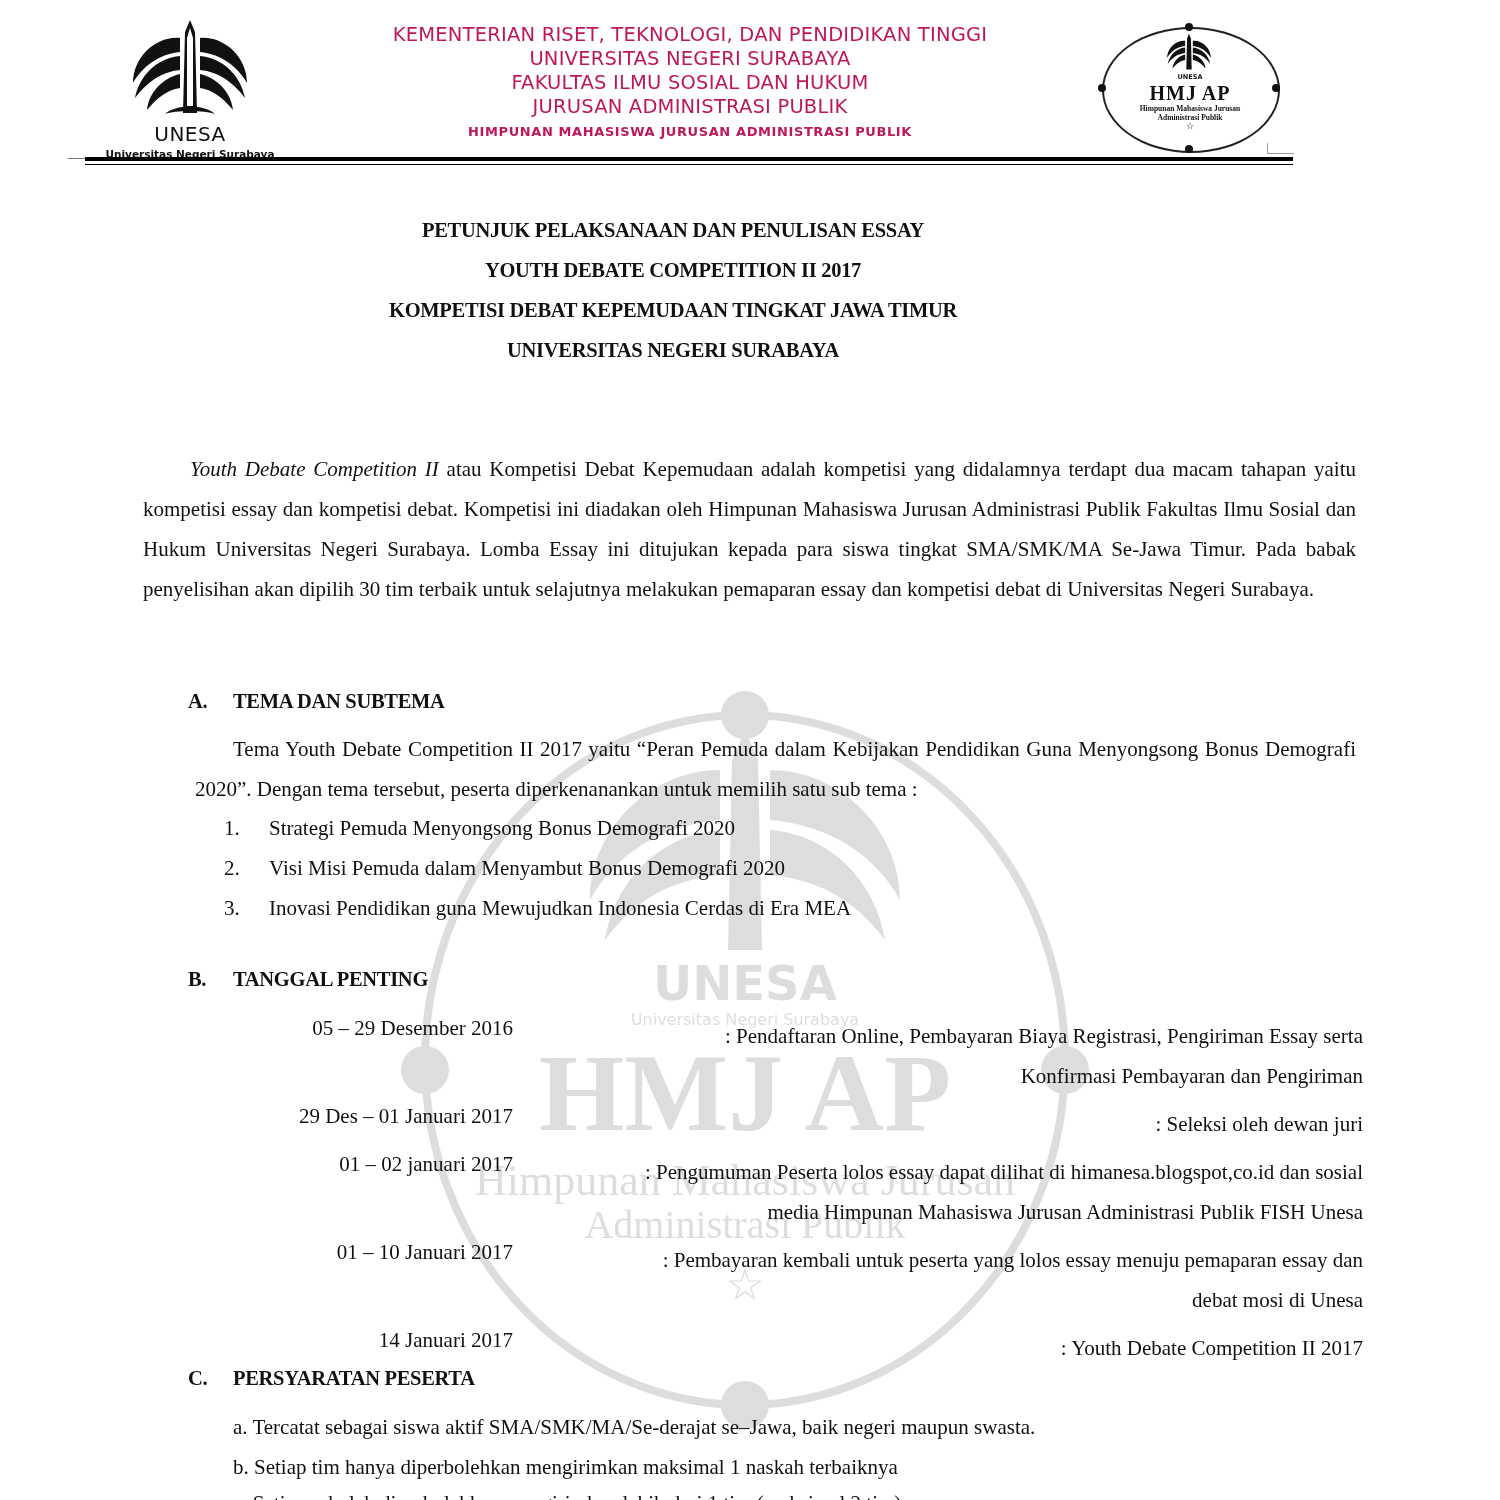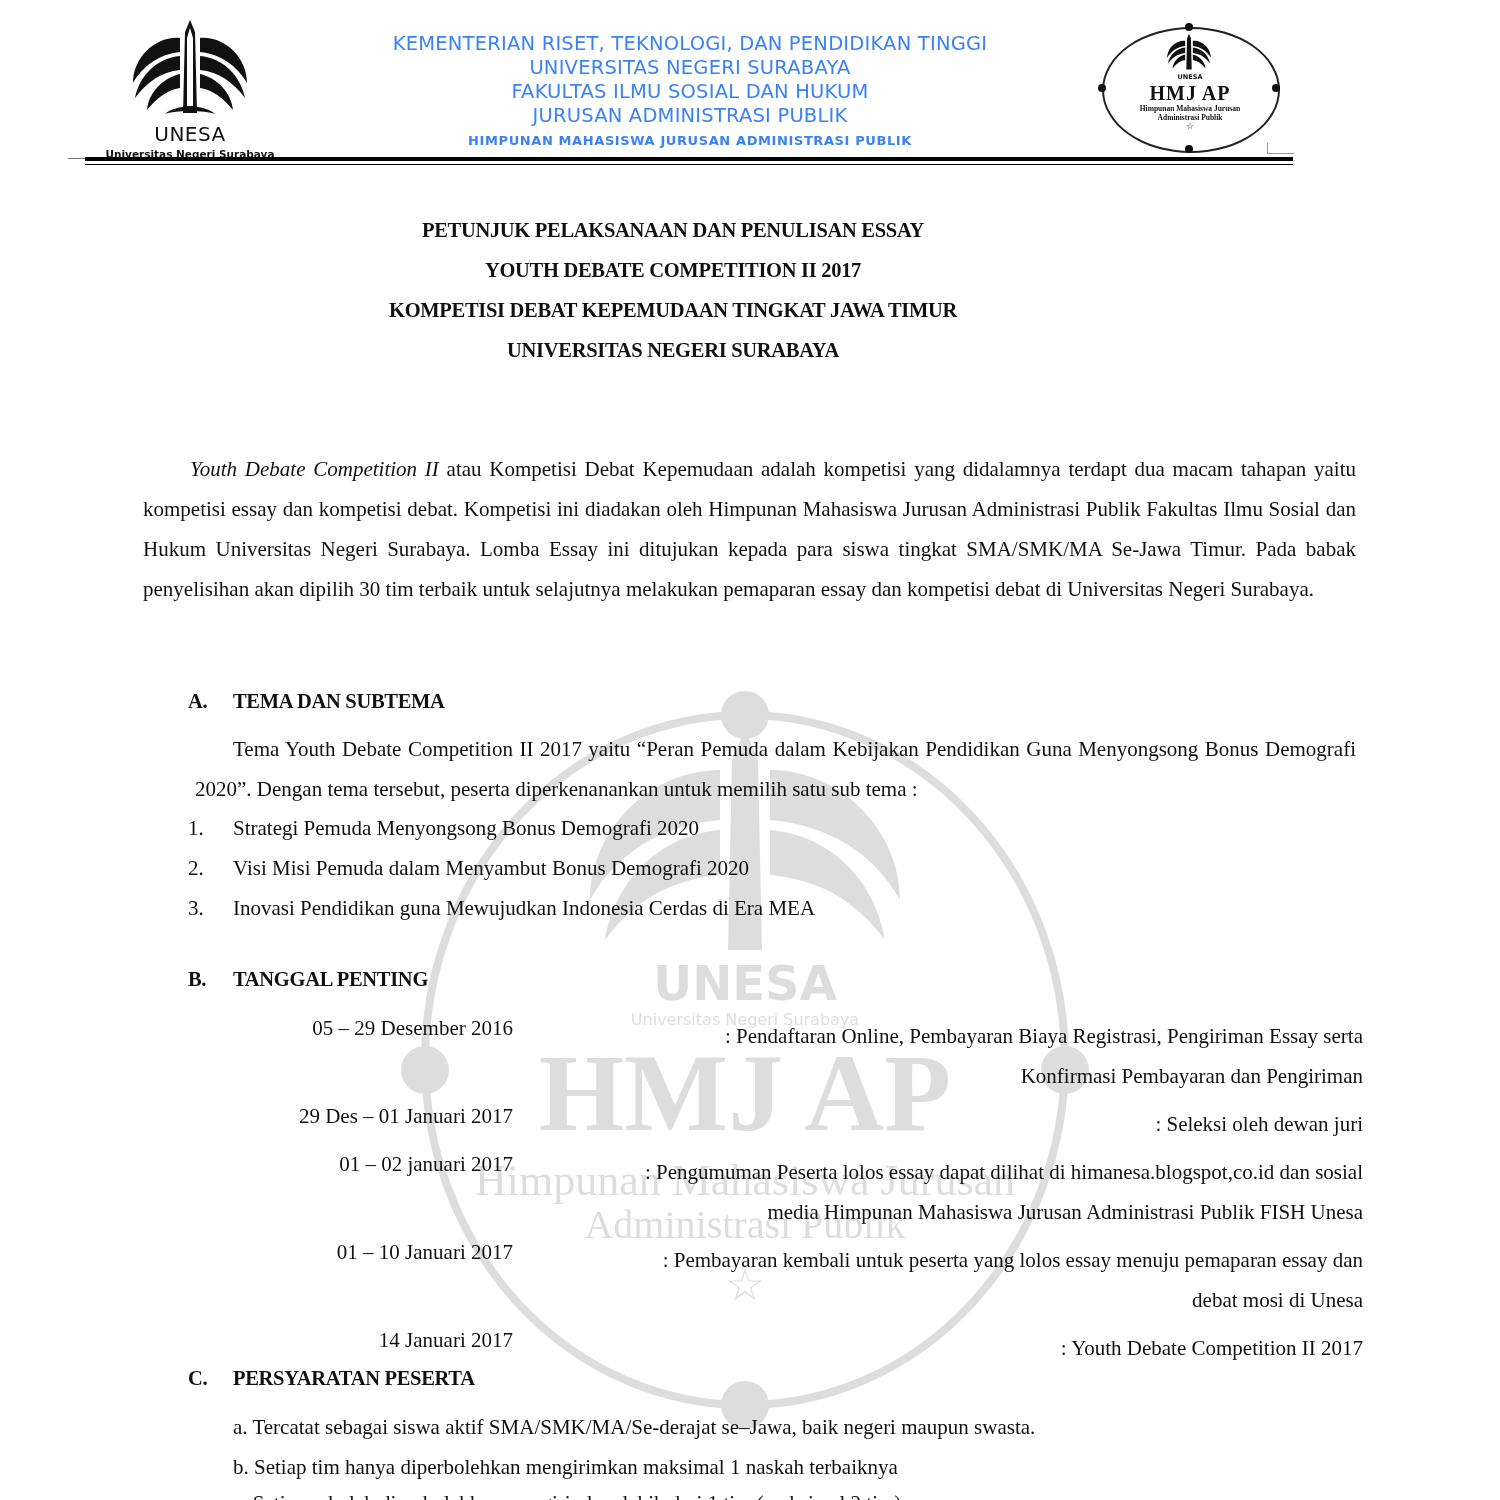--- a/index.html
+++ b/index.html
@@ -15,22 +15,22 @@
   .lh-logo-left svg { position: absolute; left: 30px; top: 0; }
   .lh-unesa {
     position: absolute; left: 0; width: 190px; top: 104px; text-align: center;
     font-family: "DejaVu Sans", sans-serif; font-size: 20px; color: #111; letter-spacing: 0.5px;
   }
   .lh-unesa-sub {
     position: absolute; left: 0; width: 190px; top: 130px; text-align: center;
     font-family: "DejaVu Sans", sans-serif; font-size: 10.5px; font-weight: bold; color: #111;
   }
   .lh-lines {
-    position: absolute; left: 290px; width: 800px; top: 32px; text-align: center;
-    font-family: "DejaVu Sans", sans-serif; color: #3b82f6;
+    position: absolute; left: 290px; width: 800px; top: 23px; text-align: center;
+    font-family: "DejaVu Sans", sans-serif; color: #be185d;
   }
   .lh-line { font-size: 19.5px; line-height: 24px; letter-spacing: 0.2px; }
   .lh-line.bold { font-weight: bold; font-size: 13px; letter-spacing: 0.6px; margin-top: 1px; }
   .lh-logo-right {
     position: absolute; left: 1100px; top: 25px; width: 180px; height: 130px;
   }
   .lh-logo-right .ring {
     position: absolute; left: 2px; top: 2px; width: 174px; height: 122px;
     border: 2px solid #222; border-radius: 50%;
   }
@@ -78,21 +78,21 @@
 
   .sec-head {
     position: absolute; left: 188px; font-weight: bold; font-size: 20.5px; letter-spacing: -0.3px;
   }
   .sec-head .letter { display: inline-block; width: 45px; }
   .para-a {
     position: absolute; left: 195px; width: 1161px; top: 729px;
     text-align: justify; text-indent: 38px; text-align-last: left;
   }
   .num-list { position: absolute; left: 188px; top: 808px; }
-  .num-list .row { height: 40px; }
+  .num-list .row { height: 40px; margin-left: 36px; }
   .num-list .n { display: inline-block; width: 45px; }
 
   .dates { position: absolute; left: 233px; top: 1008px; width: 1130px; }
   .dates .row { display: flex; text-align: right; }
   .dates .d { width: 280px; flex: none; }
   .dates .desc { flex: 1; margin-top: 8px; }
   .dates .desc .l2 { padding-left: 12px; }
 
   .reqs { position: absolute; left: 233px; top: 1407px; }
   .reqs .row { height: 40px; }

